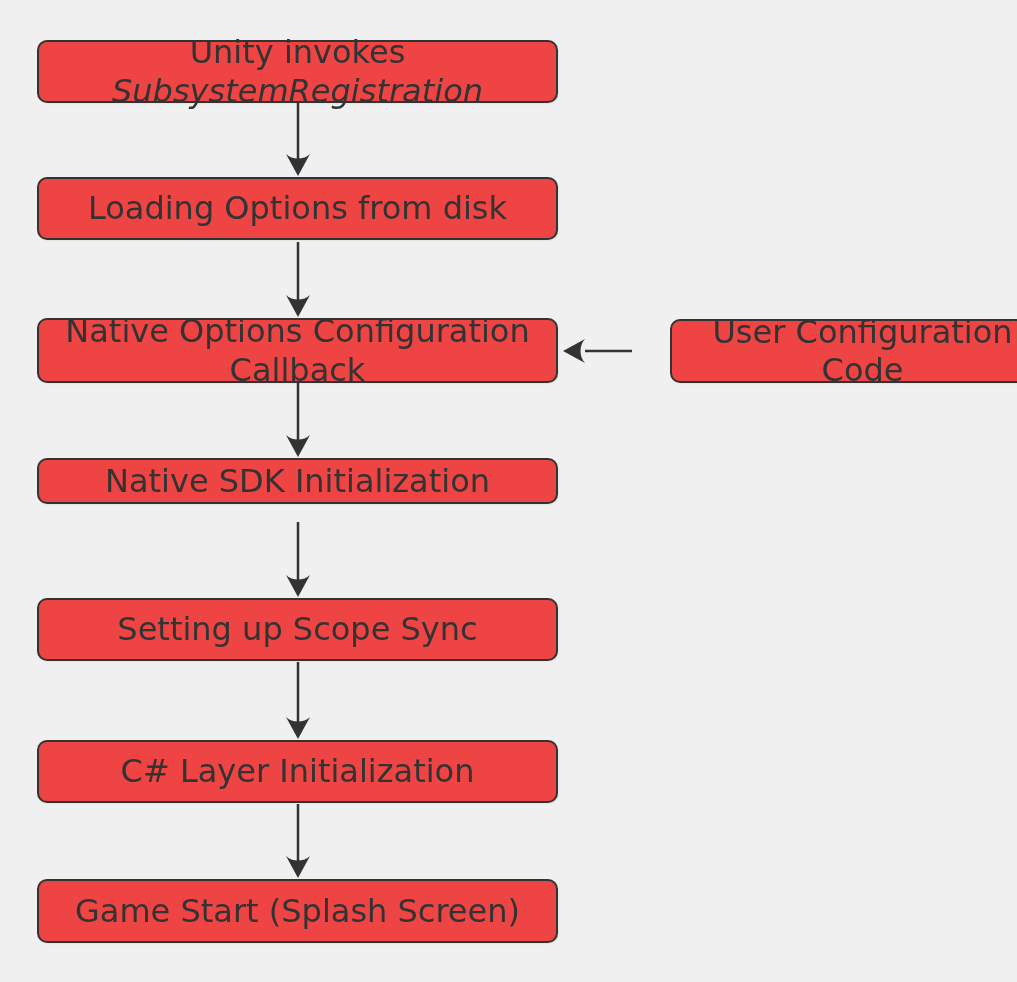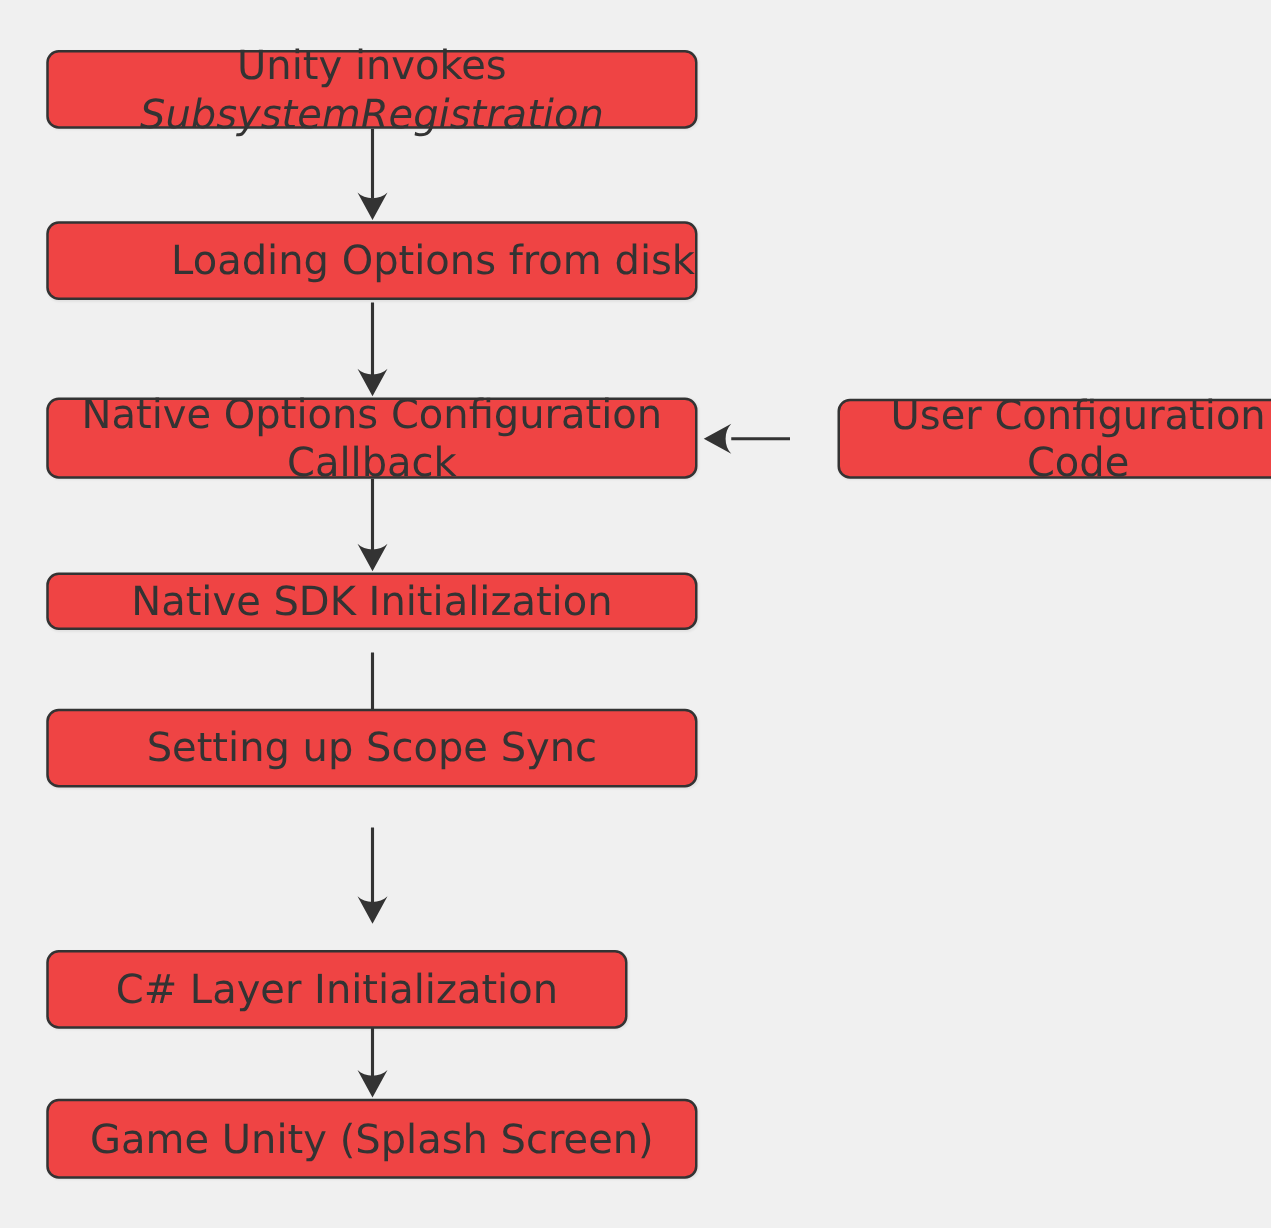--- a/index.html
+++ b/index.html
@@ -42,25 +42,25 @@
     align-items: center;
     justify-content: center;
     color: #333333;
     font-size: 32px;
     line-height: 1.2;
     text-align: center;
     box-shadow: 1px 1px 2px rgba(0,0,0,0.06);
   }
   .node em { font-style: italic; }
   .n1 { left: 37px; top: 40px;  width: 521px; height: 63px; }
-  .n2 { left: 37px; top: 177px; width: 521px; height: 63px; justify-content: flex-end; }
+  .n2 { left: 37px; top: 177px; width: 521px; height: 63px; }
   .n3 { left: 37px; top: 318px; width: 521px; height: 65px; }
   .n4 { left: 37px; top: 458px; width: 521px; height: 46px; }
-  .n5 { left: 37px; top: 567px; width: 521px; height: 63px; }
-  .n6 { left: 37px; top: 760px; width: 465px; height: 63px; text-align: center; }
+  .n5 { left: 37px; top: 598px; width: 521px; height: 63px; }
+  .n6 { left: 37px; top: 740px; width: 521px; height: 63px; text-align: center; }
   .n7 { left: 37px; top: 879px; width: 521px; height: 64px; }
   .nside { left: 670px; top: 319px; width: 385px; height: 64px; }
 </style>
 </head>
 <body>
 
 <div class="canvas">
 
   <svg class="edges" viewBox="0 0 1017 982" xmlns="http://www.w3.org/2000/svg">
 
@@ -122,16 +122,16 @@
 
   <div class="node n5">
     <span>Setting up Scope Sync</span>
   </div>
 
   <div class="node n6">
     <span>C# Layer Initialization</span>
   </div>
 
   <div class="node n7">
-    <span>Game Unity (Splash Screen)</span>
+    <span>Game Start (Splash Screen)</span>
   </div>
 
 </div>
 
 </body></html>

